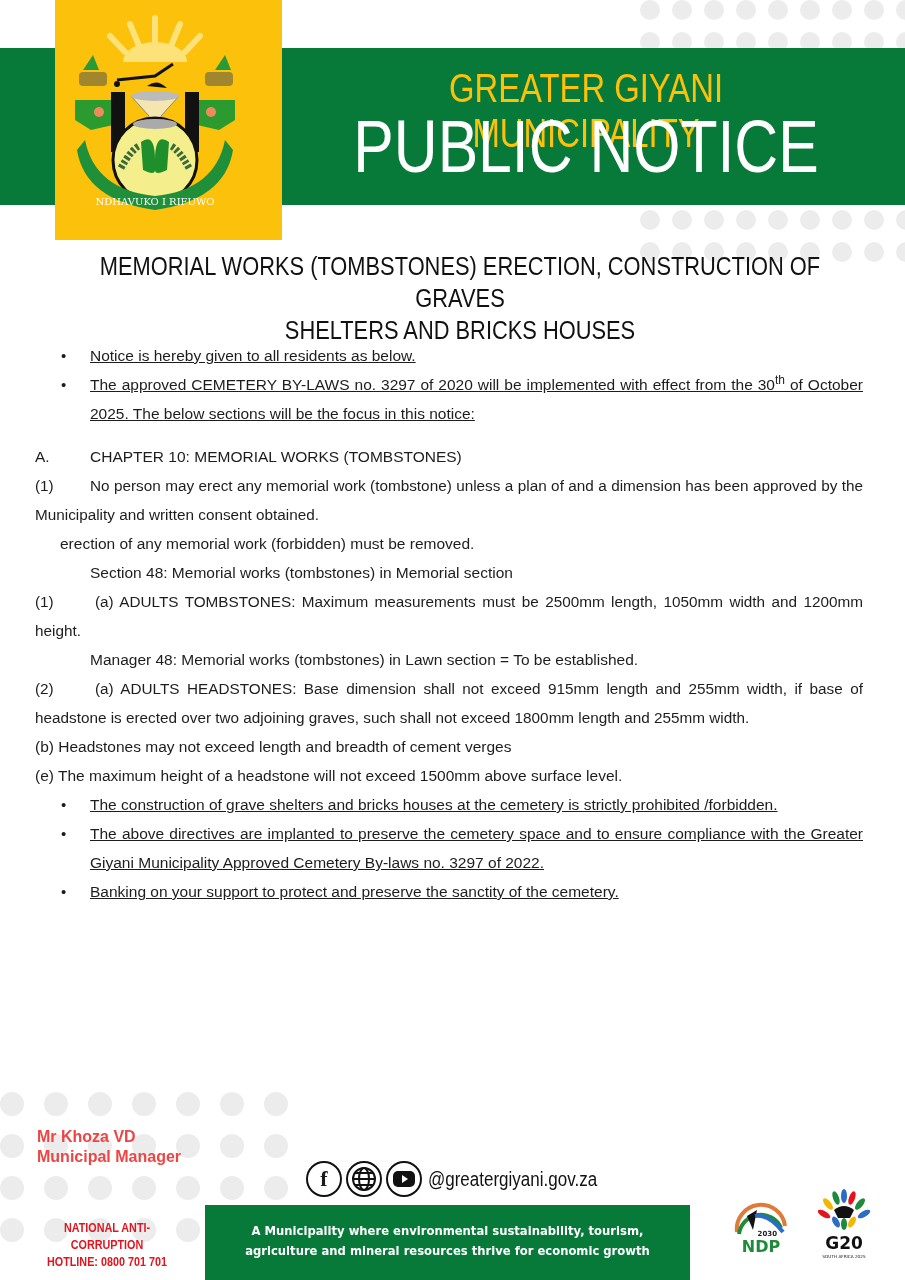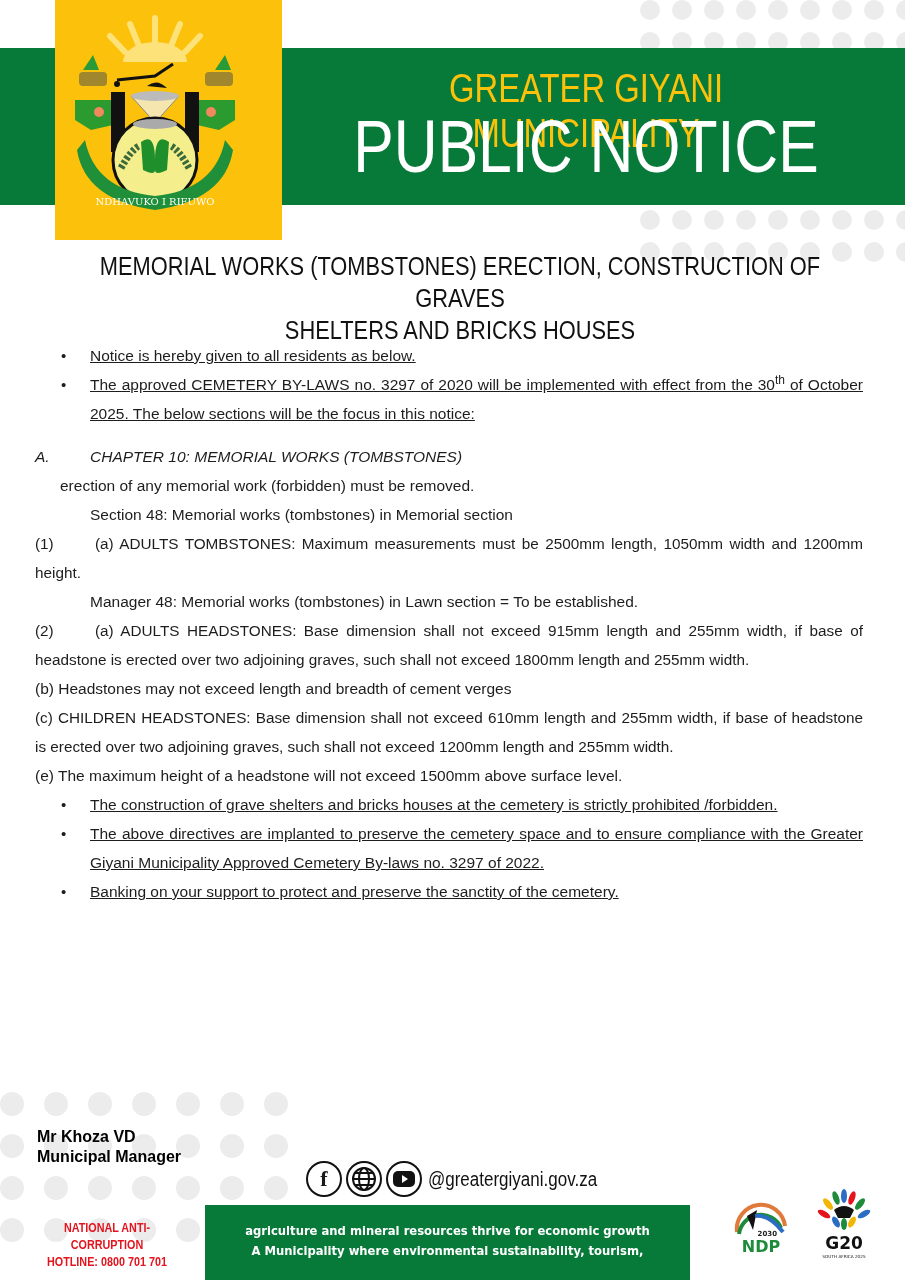--- a/index.html
+++ b/index.html
@@ -21,33 +21,33 @@
     font-family: "Liberation Sans", sans-serif; font-size: 40px; color: #fcc10a; font-weight: normal;
     transform: scaleX(0.82); transform-origin: center; letter-spacing: 0px; }
   .notice-title { position: absolute; left: 296px; top: 104px; width: 580px; text-align: center;
     font-family: "Liberation Sans", sans-serif; font-size: 74px; color: #ffffff; font-weight: normal;
     transform: scaleX(0.82); transform-origin: center; }
 
   .heading { position: absolute; left: 30px; top: 250px; width: 860px; text-align: center;
     font-size: 26px; line-height: 32px; color: #111; transform: scaleX(0.84); transform-origin: center; }
 
   .content { position: absolute; left: 35px; top: 341px; width: 828px; font-size: 15.5px; line-height: 29px; color: #1d1d1d; }
-  .row { position: relative; font-style: italic; }
+  .row { position: relative; }
   .bullet { padding-left: 55px; position: relative; text-decoration: underline; }
   .bullet::before { content: "•"; position: absolute; left: 26px; top: 0; font-size: 15px; }
   .just { text-align: justify; text-align-last: left; }
   .indent { padding-left: 55px; }
   .hang { padding-left: 25px; }
   .lbl { display: inline-block; width: 55px; }
   .lbl2 { display: inline-block; width: 60px; }
   .gap { height: 14px; }
   .narrow { font-size: 15.3px; }
   sup { font-size: 12px; line-height: 0; vertical-align: super; }
 
-  .signer { position: absolute; left: 37px; top: 1127px; font-weight: bold; font-size: 16px; line-height: 20px; color: #000000; }
+  .signer { position: absolute; left: 37px; top: 1127px; font-weight: bold; font-size: 16px; line-height: 20px; color: #ef4444; }
   .hotline { position: absolute; left: 22px; top: 1219px; width: 170px; text-align: center; color: #e3141e;
     font-size: 13.5px; line-height: 17px; font-weight: bold; transform: scaleX(0.8); transform-origin: center; }
 
   .social { position: absolute; left: 306px; top: 1161px; display: flex; align-items: center; }
   .s-icon { width: 36px; height: 36px; border: 2.5px solid #111; border-radius: 50%; display: flex; align-items: center; justify-content: center; margin-right: 4px; }
   .s-icon.fb { font-weight: bold; font-size: 22px; font-family: "Liberation Serif", serif; }
   .handle { font-size: 20px; color: #111; margin-left: 2px; transform: scaleX(0.85); transform-origin: left; display: inline-block; }
 
   .tagline-box { position: absolute; left: 205px; top: 1205px; width: 485px; height: 75px; background: #077a39; }
   .tagline { position: absolute; left: 0; top: 16px; width: 485px; text-align: center; color: #fff; font-weight: bold;
@@ -188,31 +188,33 @@
 <div class="content">
   <div class="bullet"><span>Notice is hereby given to all residents as below.</span></div>
   <div class="bullet just">
     <span>The approved CEMETERY BY-LAWS no. 3297 of 2020 will be implemented with effect from the 30</span><sup>th</sup><span> of October 2025. The below sections will be the focus in this notice:</span>
   </div>
   <div class="gap"></div>
 
   <div class="row">
     <span class="lbl">A.</span><span>CHAPTER 10: MEMORIAL WORKS (TOMBSTONES)</span>
   </div>
+  <div class="just narrow">
+    <span class="lbl">(1)</span><span>No person may erect any memorial work (tombstone) unless a plan of and a dimension has been approved by the Municipality and written consent obtained.</span>
+  </div>
   <div class="hang">erection of any memorial work (forbidden) must be removed.</div>
   <div class="indent">Section 48: Memorial works (tombstones) in Memorial section</div>
   <div class="just narrow">
     <span class="lbl2">(1)</span><span>(a) ADULTS TOMBSTONES: Maximum measurements must be 2500mm length, 1050mm width and 1200mm height.</span>
   </div>
   <div class="indent">Manager 48: Memorial works (tombstones) in Lawn section = To be established.</div>
   <div class="just narrow">
     <span class="lbl2">(2)</span><span>(a) ADULTS HEADSTONES: Base dimension shall not exceed 915mm length and 255mm width, if base of headstone is erected over two adjoining graves, such shall not exceed 1800mm length and 255mm width.</span>
   </div>
   <div>(b) Headstones may not exceed length and breadth of cement verges</div>
-  <div class="just narrow">(c) CHILDREN HEADSTONES: Base dimension shall not exceed 610mm length and 255mm width, if base of headstone is erected over two adjoining graves, such shall not exceed 1200mm length and 255mm width.</div>
   <div>(e) The maximum height of a headstone will not exceed 1500mm above surface level.</div>
 
   <div class="bullet">The construction of grave shelters and bricks houses at the cemetery is strictly prohibited /forbidden.</div>
   <div class="bullet just">The above directives are implanted to preserve the cemetery space and to ensure compliance with the Greater Giyani Municipality Approved Cemetery By-laws no. 3297 of 2022.</div>
   <div class="bullet">Banking on your support to protect and preserve the sanctity of the cemetery.</div>
 </div>
 
 <div class="signer">
   <div>Mr Khoza VD</div>
   <div>Municipal Manager</div>
@@ -238,22 +240,22 @@
     <svg width="24" height="18" viewBox="0 0 24 18">
         <rect x="1" y="1" width="22" height="16" rx="5" fill="#111"></rect>
         <path d="M10 5 L16 9 L10 13 Z" fill="#fff"></path>
       </svg>
   </span>
   <span class="handle">@greatergiyani.gov.za</span>
 </div>
 
 <div class="tagline-box">
   <div class="tagline">
+    <div>A Municipality where environmental sustainability, tourism,</div>
     <div>agriculture and mineral resources thrive for economic growth</div>
-    <div>A Municipality where environmental sustainability, tourism,</div>
   </div>
 </div>
 
 <svg class="ndp" viewBox="0 0 56 52">
   <path d="M4 30 A24 24 0 0 1 52 24" stroke="#e07a3a" stroke-width="4" fill="none"></path>
   <path d="M6 32 A22 22 0 0 1 48 26" stroke="#1d8b3a" stroke-width="4" fill="none"></path>
   <path d="M14 14 L24 8 L20 28 Z" fill="#111"></path>
   <path d="M22 14 Q36 12 50 30" stroke="#2b6cc4" stroke-width="4" fill="none"></path>
   <text x="44" y="34" text-anchor="end" font-family="DejaVu Sans, sans-serif" font-weight="bold" font-size="7" fill="#222">2030</text>
   <text x="28" y="50" text-anchor="middle" font-family="DejaVu Sans, sans-serif" font-weight="bold" font-size="16" fill="#1d8b3a">NDP</text>

